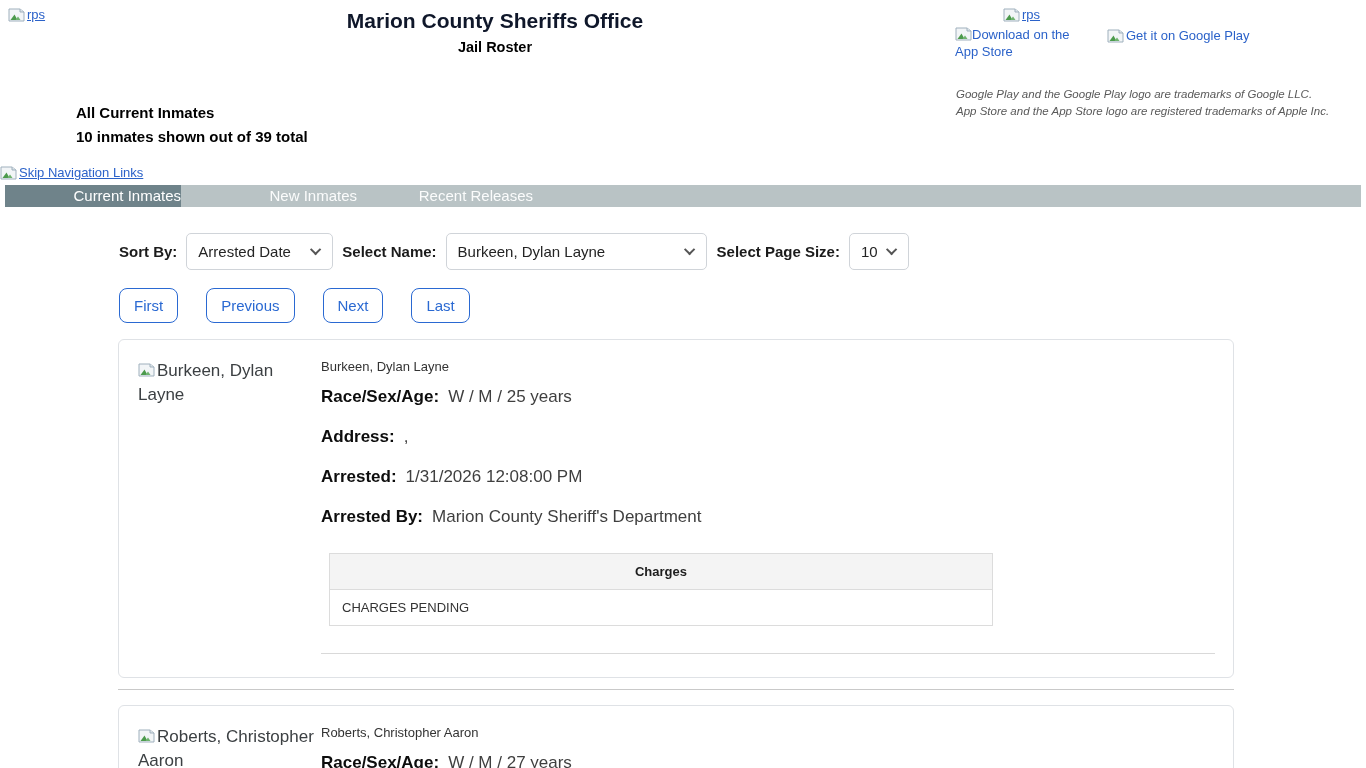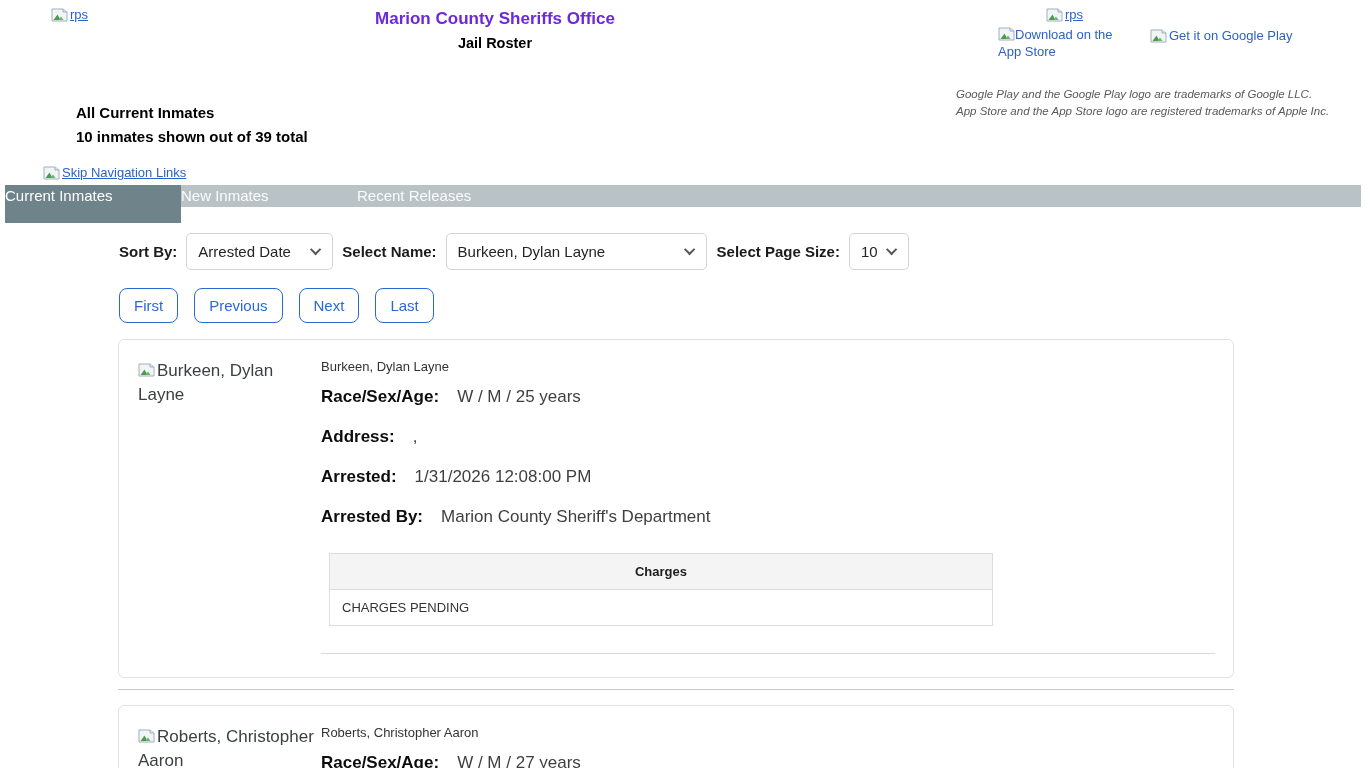--- a/index.html
+++ b/index.html
@@ -4,62 +4,62 @@
 <style>
   * { box-sizing: border-box; }
   html,body { margin:0; padding:0; }
   body {
     width:1366px; height:768px; overflow:hidden; position:relative;
     background:#fff; font-family:"Liberation Sans", sans-serif; color:#111;
   }
   .abs { position:absolute; }
 
   
-  .alt-link { color:#2b62c9; font-size:13px; text-decoration:underline; display:inline-flex; align-items:center; gap:2px; cursor:pointer;margin-left:43px; }
+  .alt-link { color:#2b62c9; font-size:13px; text-decoration:underline; display:inline-flex; align-items:center; gap:2px; cursor:pointer; }
   .alt-link.nounder { text-decoration:none; }
   .bimg { flex:0 0 auto; }
 
   
-  .page-title { font-size:17px; font-weight:bold; color:#6d28d9; }
+  .page-title { font-size:21px; font-weight:bold; color:#0f172a; }
   .page-subtitle { font-size:14.5px; font-weight:bold; color:#000; margin-top:6px; }
   .title-wrap { top:9px; left:0; width:990px; text-align:center; }
   .trademark { top:86px; left:956px; font-size:11.5px; font-style:italic; color:#595959; line-height:16.5px; }
 
   .summary { top:101px; left:76px; font-size:15px; font-weight:bold; color:#000; line-height:24px; }
 
   
   .navbar { top:185px; left:5px; right:5px; height:22px; background:#b9c3c5; display:flex; }
-  .navtab { width:176px; height:38px; line-height:22px; text-align:left; color:#fbfcfc; font-size:15px; cursor:pointer; }
+  .navtab { width:176px; height:22px; line-height:22px; text-align:right; color:#fbfcfc; font-size:15px; cursor:pointer; }
   .navtab.active { background:#6f838a; color:#fff; }
 
   
   .controls { top:232px; left:119px; display:flex; align-items:center; height:38px; }
   .ctl-label { font-size:15px; font-weight:bold; color:#1b1b1b; margin-right:9px; white-space:nowrap; }
   .select { height:37px; border:1px solid #d0d4d9; border-radius:5px; background:#fff; display:flex; align-items:center; padding:0 11px; font-size:15px; color:#242424; cursor:pointer; }
   .select .val { flex:1; white-space:nowrap; overflow:hidden; }
   .chev { width:8px; height:8px; border-left:2px solid #555; border-bottom:2px solid #555; transform:rotate(-45deg) translateY(-2px); margin-left:10px; flex:0 0 auto; }
   .sel-sort { width:147px; margin-right:9px; }
   .sel-name { width:261px; margin-right:10px; }
   .sel-size { width:60px; }
 
   
-  .pager { top:288px; left:119px; display:flex; gap:16px; }
+  .pager { top:288px; left:119px; display:flex; gap:28px; }
   .pbtn { height:35px; border:1px solid #2a69d2; color:#2a69d2; background:#fff; border-radius:8px; padding:0 14px; font-size:15px; font-family:inherit; display:flex; align-items:center; cursor:pointer; }
 
   
   .cards { top:339px; left:118px; width:1116px; }
   .card { border:1px solid #dfe2e6; border-radius:6px; background:#fff; display:flex; padding:19px 18px 0 19px; }
   .card.first { height:339px; }
   .photo-col { width:183px; flex:0 0 auto; font-size:17px; color:#3c4043; line-height:24px; }
   .photo-col .bimg { vertical-align:-1px; margin-right:2px; }
   .detail-col { flex:1; min-width:0; }
   .inmate-name { font-size:13px; color:#333; }
   .field { margin-top:20px; font-size:13px; }
   .field.tight { margin-top:13px; }
-  .field-label { font-weight:bold; font-size:17px; color:#0d0d0d; margin-right:18px; }
+  .field-label { font-weight:bold; font-size:17px; color:#0d0d0d; margin-right:9px; }
   .field-value { font-size:17px; color:#3f3f3f; }
   .charges-table { margin:26px 0 0 8px; width:664px; border-collapse:collapse; font-size:13px; }
   .charges-table th { text-align:center; background:#f4f4f4; border:1px solid #dcdcdc; padding:10px 12px; font-weight:bold; color:#1d1d1d; }
   .charges-table td { border:1px solid #dcdcdc; padding:10px 12px; color:#333; }
   .card-hr { border:none; border-top:1px solid #d9d9d9; margin:27px 0 0 0; }
   .between-hr { border:none; border-top:1px solid #c9c9c9; margin:11px 0 0 0; }
   .card.second { margin-top:15px; padding-bottom:20px; }
 </style>
 </head>
 <body>

